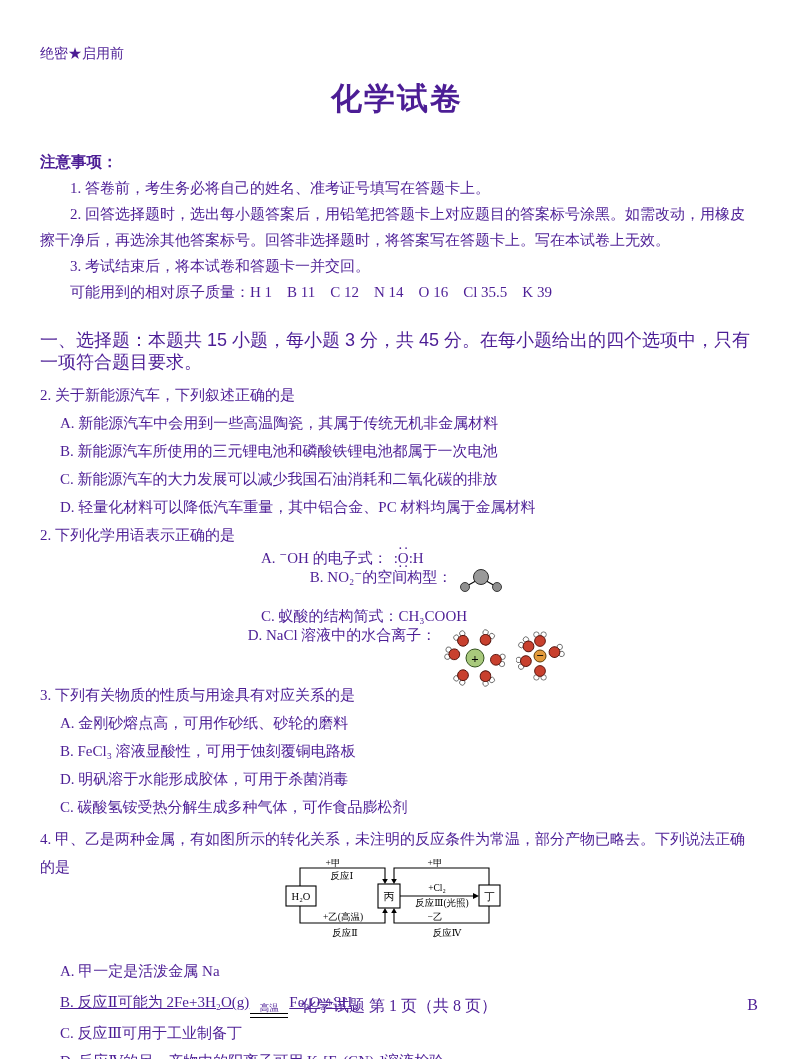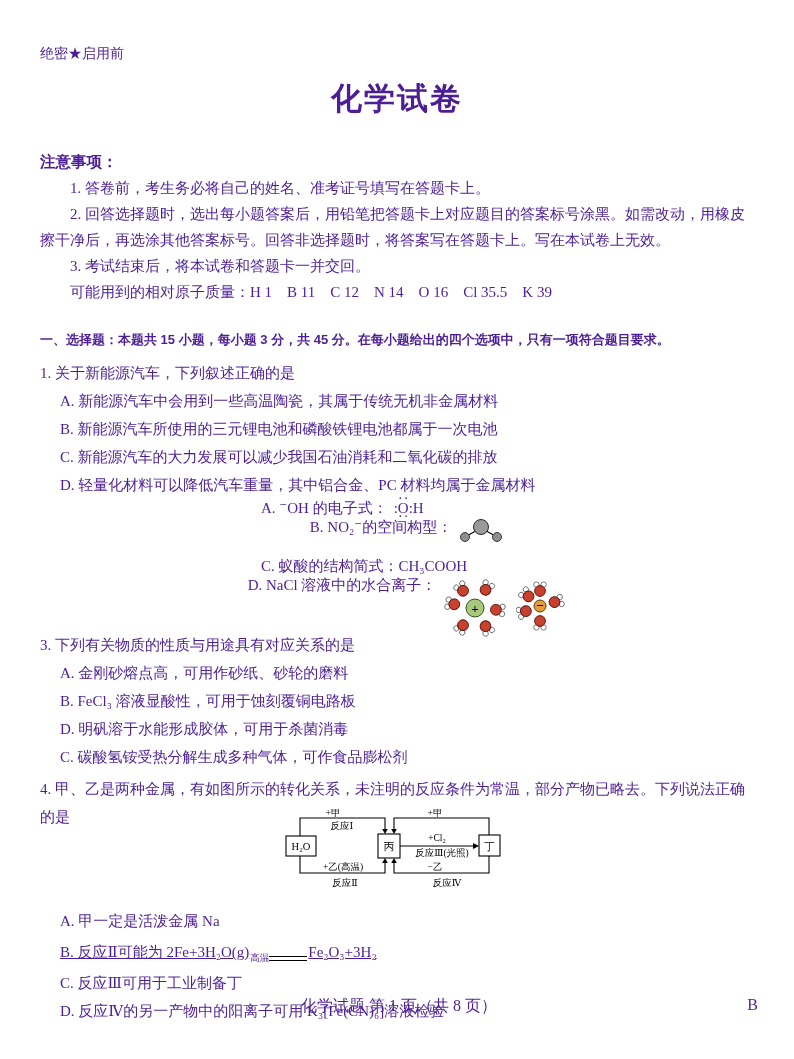--- a/index.html
+++ b/index.html
@@ -6,36 +6,36 @@
   .page{
     position:relative;width:794px;height:1059px;margin:0 auto;background:#fff;
     font-family:"Liberation Serif","DejaVu Serif",serif;color:#4c1d95;
     box-sizing:border-box;padding:45px 40px 0 40px;overflow:hidden;
   }
   .secrecy{font-size:14px;height:18px;}
   .title{font-size:31px;font-weight:bold;text-align:center;margin:14px 0 0 0;height:44px;line-height:44px;letter-spacing:2px;}
   .notice{margin-top:28px;}
   .notice-head{font-weight:bold;font-size:15.5px;line-height:26px;font-family:"Liberation Sans","DejaVu Sans",sans-serif;}
   .nline{font-size:15px;line-height:26px;margin:0;text-indent:2em;}
-  .section-head{font-weight:bold;font-size:13px;line-height:22px;margin-top:24px;font-family:"Liberation Sans","DejaVu Sans",sans-serif;}
+  .section-head{font-weight:normal;font-size:18px;line-height:22px;margin-top:24px;font-family:"Liberation Sans","DejaVu Sans",sans-serif;}
   .stem{font-size:15px;line-height:28px;height:28px;margin:0;}
   .q1 .stem,.q3 .stem{margin-top:8px;}
   .opt{font-size:15px;line-height:28px;height:28px;margin:0;padding-left:20px;}
   .q2-row{display:flex;padding-left:20px;font-size:15px;align-items:center;flex-direction:column;}
   .row1{height:58px;}
   .row2{height:66px;}
   .q2-colA{width:292px;}
   .q2-colB{flex:1;display:flex;}
   
   .edot{display:inline-block;position:relative;margin-left:6px;font-size:15px;}
   .edot-top,.edot-bot{position:absolute;left:2px;width:16px;text-align:center;font-size:14px;letter-spacing:1px;line-height:6px;}
   .edot-top{top:-4px;}
   .edot-bot{bottom:-3px;}
   
-  .ceq{display:inline-flex;align-items:center;vertical-align:-4px;margin:0 1px;}
+  .ceq{display:inline-flex;flex-direction:column;align-items:center;vertical-align:-4px;margin:0 1px;}
   .ceq-cond{font-size:9.5px;line-height:10px;}
   .ceq-line{width:38px;height:3px;border-top:1.3px solid #000;border-bottom:1.3px solid #000;}
   .mol{vertical-align:middle;margin-left:6px;}
   .cluster{vertical-align:middle;margin-left:8px;}
   .hAtom{fill:#ffffff;stroke:#444;stroke-width:.7;}
   .oAtom{fill:#c8402e;stroke:#50100a;stroke-width:.9;}
   .grayBig{fill:#9a9a9a;stroke:#2b2b2b;stroke-width:1;}
   .graySm{fill:#8f8f8f;stroke:#2b2b2b;stroke-width:.9;}
   .ionCat{fill:#a8c97c;stroke:#33511d;stroke-width:1;}
   .ionAn{fill:#e39b3c;stroke:#5e3c08;stroke-width:1;}
@@ -63,28 +63,29 @@
     <div class="notice-head">注意事项：</div>
     <p class="nline">1. 答卷前，考生务必将自己的姓名、准考证号填写在答题卡上。</p>
     <p class="nline">2. 回答选择题时，选出每小题答案后，用铅笔把答题卡上对应题目的答案标号涂黑。如需改动，用橡皮擦干净后，再选涂其他答案标号。回答非选择题时，将答案写在答题卡上。写在本试卷上无效。</p>
     <p class="nline">3. 考试结束后，将本试卷和答题卡一并交回。</p>
     <p class="nline">可能用到的相对原子质量：H 1　B 11　C 12　N 14　O 16　Cl 35.5　K 39</p>
   </div>
 
   <div class="section-head">一、选择题：本题共 15 小题，每小题 3 分，共 45 分。在每小题给出的四个选项中，只有一项符合题目要求。</div>
 
   <div class="q1">
-    <p class="stem">1. 关于新能源汽车，下列叙述正确的是</p>
+    <p class="stem">2. 关于新能源汽车，下列叙述正确的是</p>
     <p class="opt">A. 新能源汽车中会用到一些高温陶瓷，其属于传统无机非金属材料</p>
     <p class="opt">B. 新能源汽车所使用的三元锂电池和磷酸铁锂电池都属于一次电池</p>
     <p class="opt">C. 新能源汽车的大力发展可以减少我国石油消耗和二氧化碳的排放</p>
     <p class="opt">D. 轻量化材料可以降低汽车重量，其中铝合金、PC 材料均属于金属材料</p>
   </div>
 
   <div class="q2">
+    <p class="stem">2. 下列化学用语表示正确的是</p>
     <div class="q2-row row1">
       <div class="q2-colA">
         <span>A. ⁻OH 的电子式：</span><span class="edot"><span class="edot-top">··</span><span>:O:H</span><span class="edot-bot">··</span></span>
       </div>
       <div class="q2-colB">
         <span>B. NO₂⁻的空间构型：</span>
         <svg class="mol" width="46" height="26" viewBox="0 0 46 26">
           <line x1="23" y1="10" x2="7" y2="19" class="dg-line"></line>
           <line x1="23" y1="10" x2="39" y2="19" class="dg-line"></line>
           <circle cx="7" cy="19" r="4.5" class="graySm"></circle>

